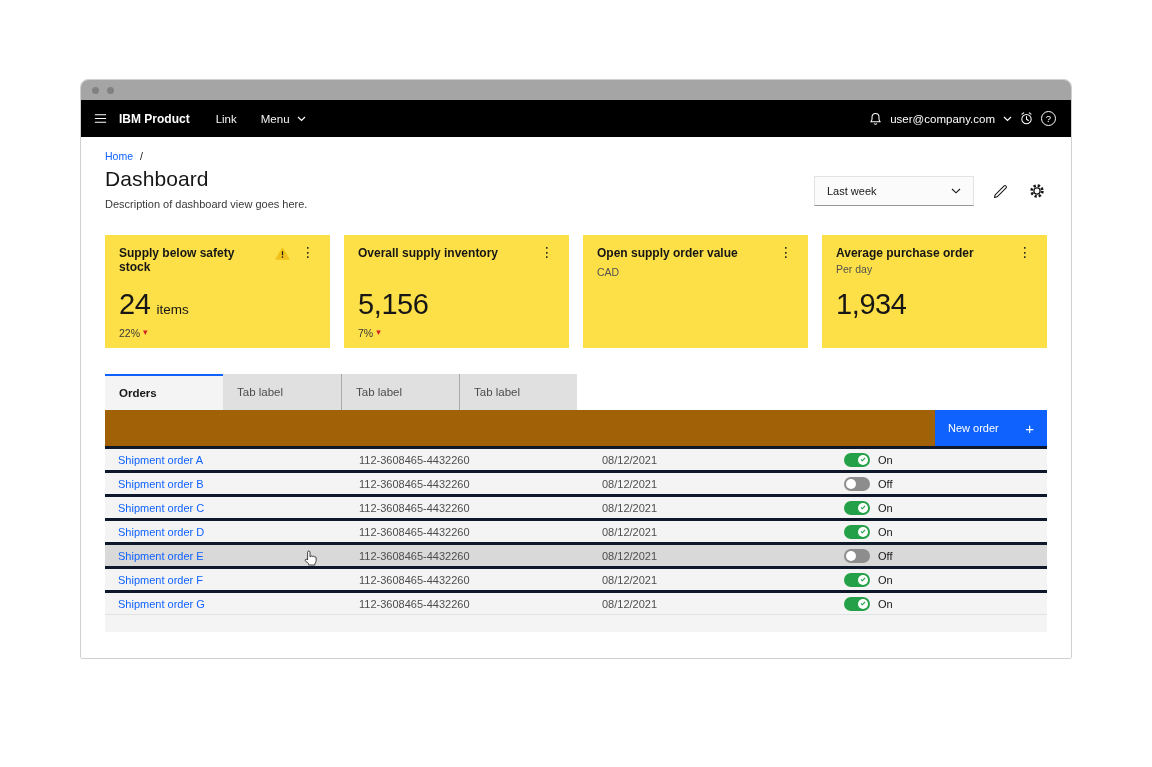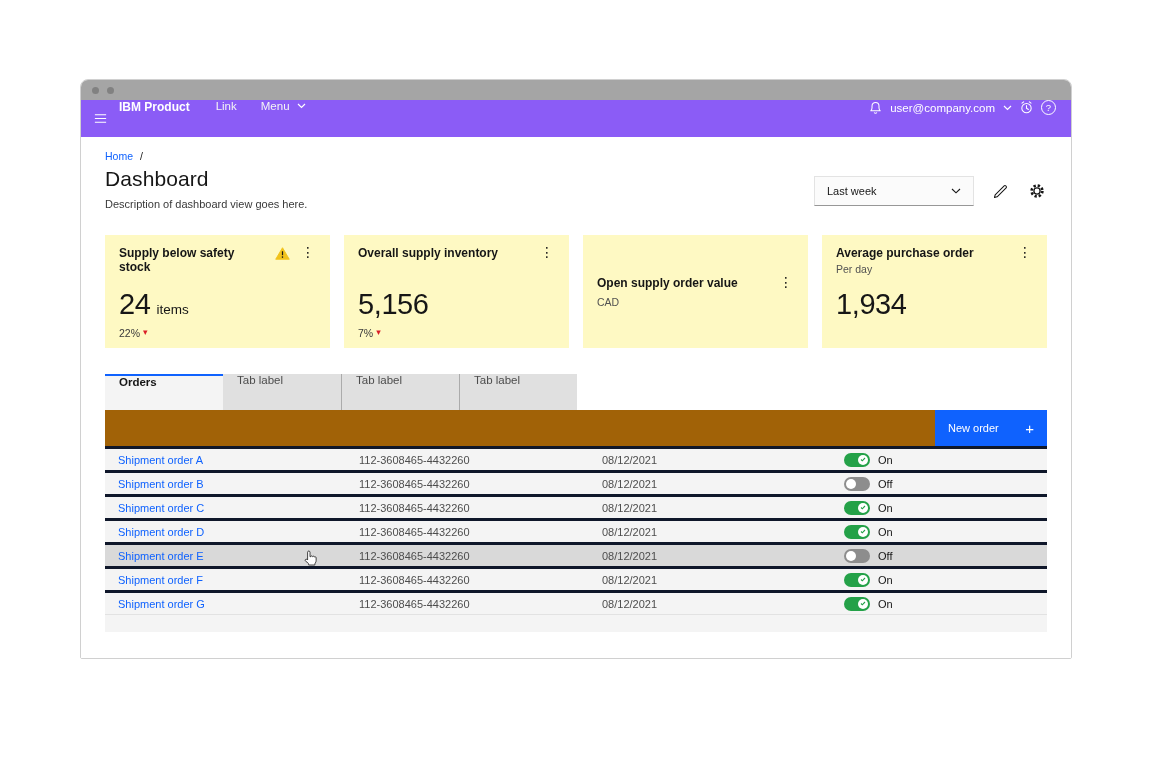--- a/index.html
+++ b/index.html
@@ -14,22 +14,22 @@
 
   
   .titlebar {
     height: 20px; background: #a5a5a5; border-radius: 7px 7px 0 0;
     display: flex; align-items: center; padding-left: 11px; gap: 8px;
   }
   .titlebar .dot { width: 7px; height: 7px; border-radius: 50%; background: #818181; }
 
   
   .appbar {
-    height: 37px; background: #8b5cf6; color: #fff;
-    display: flex; align-items: flex-start; font-size: 12px;
+    height: 37px; background: #000000; color: #fff;
+    display: flex; align-items: center; font-size: 12px;
   }
   .appbar button { background: none; border: none; color: #fff; cursor: pointer; display: flex; align-items: center; }
   .hamburger { width: 38px; height: 37px; justify-content: center; }
   .product { font-weight: 700; font-size: 12px; margin-right: 26px; white-space: nowrap; }
   .appnav { display: flex; align-items: center; gap: 24px; font-size: 11.5px; color: #f4f4f4; }
   .appnav a { color: #f4f4f4; text-decoration: none; cursor: pointer; display: flex; align-items: center; gap: 7px; }
   .appbar .spacer { flex: 1; }
   .appbar .right { display: flex; align-items: center; gap: 7px; padding-right: 15px; }
   .userbtn { gap: 8px; font-size: 11.5px; }
   .help-circle {
@@ -53,37 +53,37 @@
   .select {
     width: 160px; height: 30px; padding: 0 12px;
     background: #fbfbfb; border: 1px solid #e3e3e3; border-bottom-color: #979797;
     display: flex; align-items: center; justify-content: space-between;
     font-size: 11px; color: #161616; cursor: pointer;
   }
   .icon-btn { background: none; border: none; cursor: pointer; display: flex; align-items: center; padding: 2px; }
 
   
   .cards { display: grid; grid-template-columns: repeat(4, 1fr); gap: 14px; margin-top: 25px; }
-  .card { background: #fef9c3; height: 113px; padding: 11px 13px 9px 14px; display: flex; flex-direction: column; justify-content: center; }
+  .card { background: #fde047; height: 113px; padding: 11px 13px 9px 14px; display: flex; flex-direction: column; }
   .card-head { display: flex; align-items: flex-start; gap: 9px; }
   .card-title { font-size: 12px; font-weight: 700; color: #161616; flex: 1; line-height: 1.2; }
   .overflow-btn { background: none; border: none; cursor: pointer; font-size: 14px; line-height: .9; color: #161616; padding: 0 2px; }
   .card-sub { font-size: 10.5px; color: #525252; margin-top: 3px; }
   .card-value { margin-top: auto; display: flex; align-items: baseline; }
   .card-num { font-size: 29px; color: #161616; letter-spacing: -.4px; }
   .card-suffix { font-size: 13.5px; color: #161616; margin-left: 6px; }
   .card-foot { font-size: 10.5px; color: #393939; margin-top: 5px; height: 13px; display: flex; align-items: center; }
   .card-foot.muted { color: #525252; }
   .caret-down { color: #da1e28; font-size: 9px; margin-left: 3px; line-height: 1; }
 
   
   .tabs { display: flex; margin-top: 26px; }
   .tab {
     width: 118px; height: 36px; background: #e0e0e0;
-    display: flex; padding: 0 14px;
+    display: flex; align-items: center; padding: 0 14px;
     font-size: 11.5px; color: #4c4c4c; cursor: pointer; position: relative;
   }
   .tab + .tab { border-left: 1px solid #ababab; }
   .tab.active {
     background: #f4f4f4; border-top: 2px solid #0f62fe;
     color: #161616; font-weight: 700;
   }
   .tab.active + .tab { border-left: none; }
 
   

